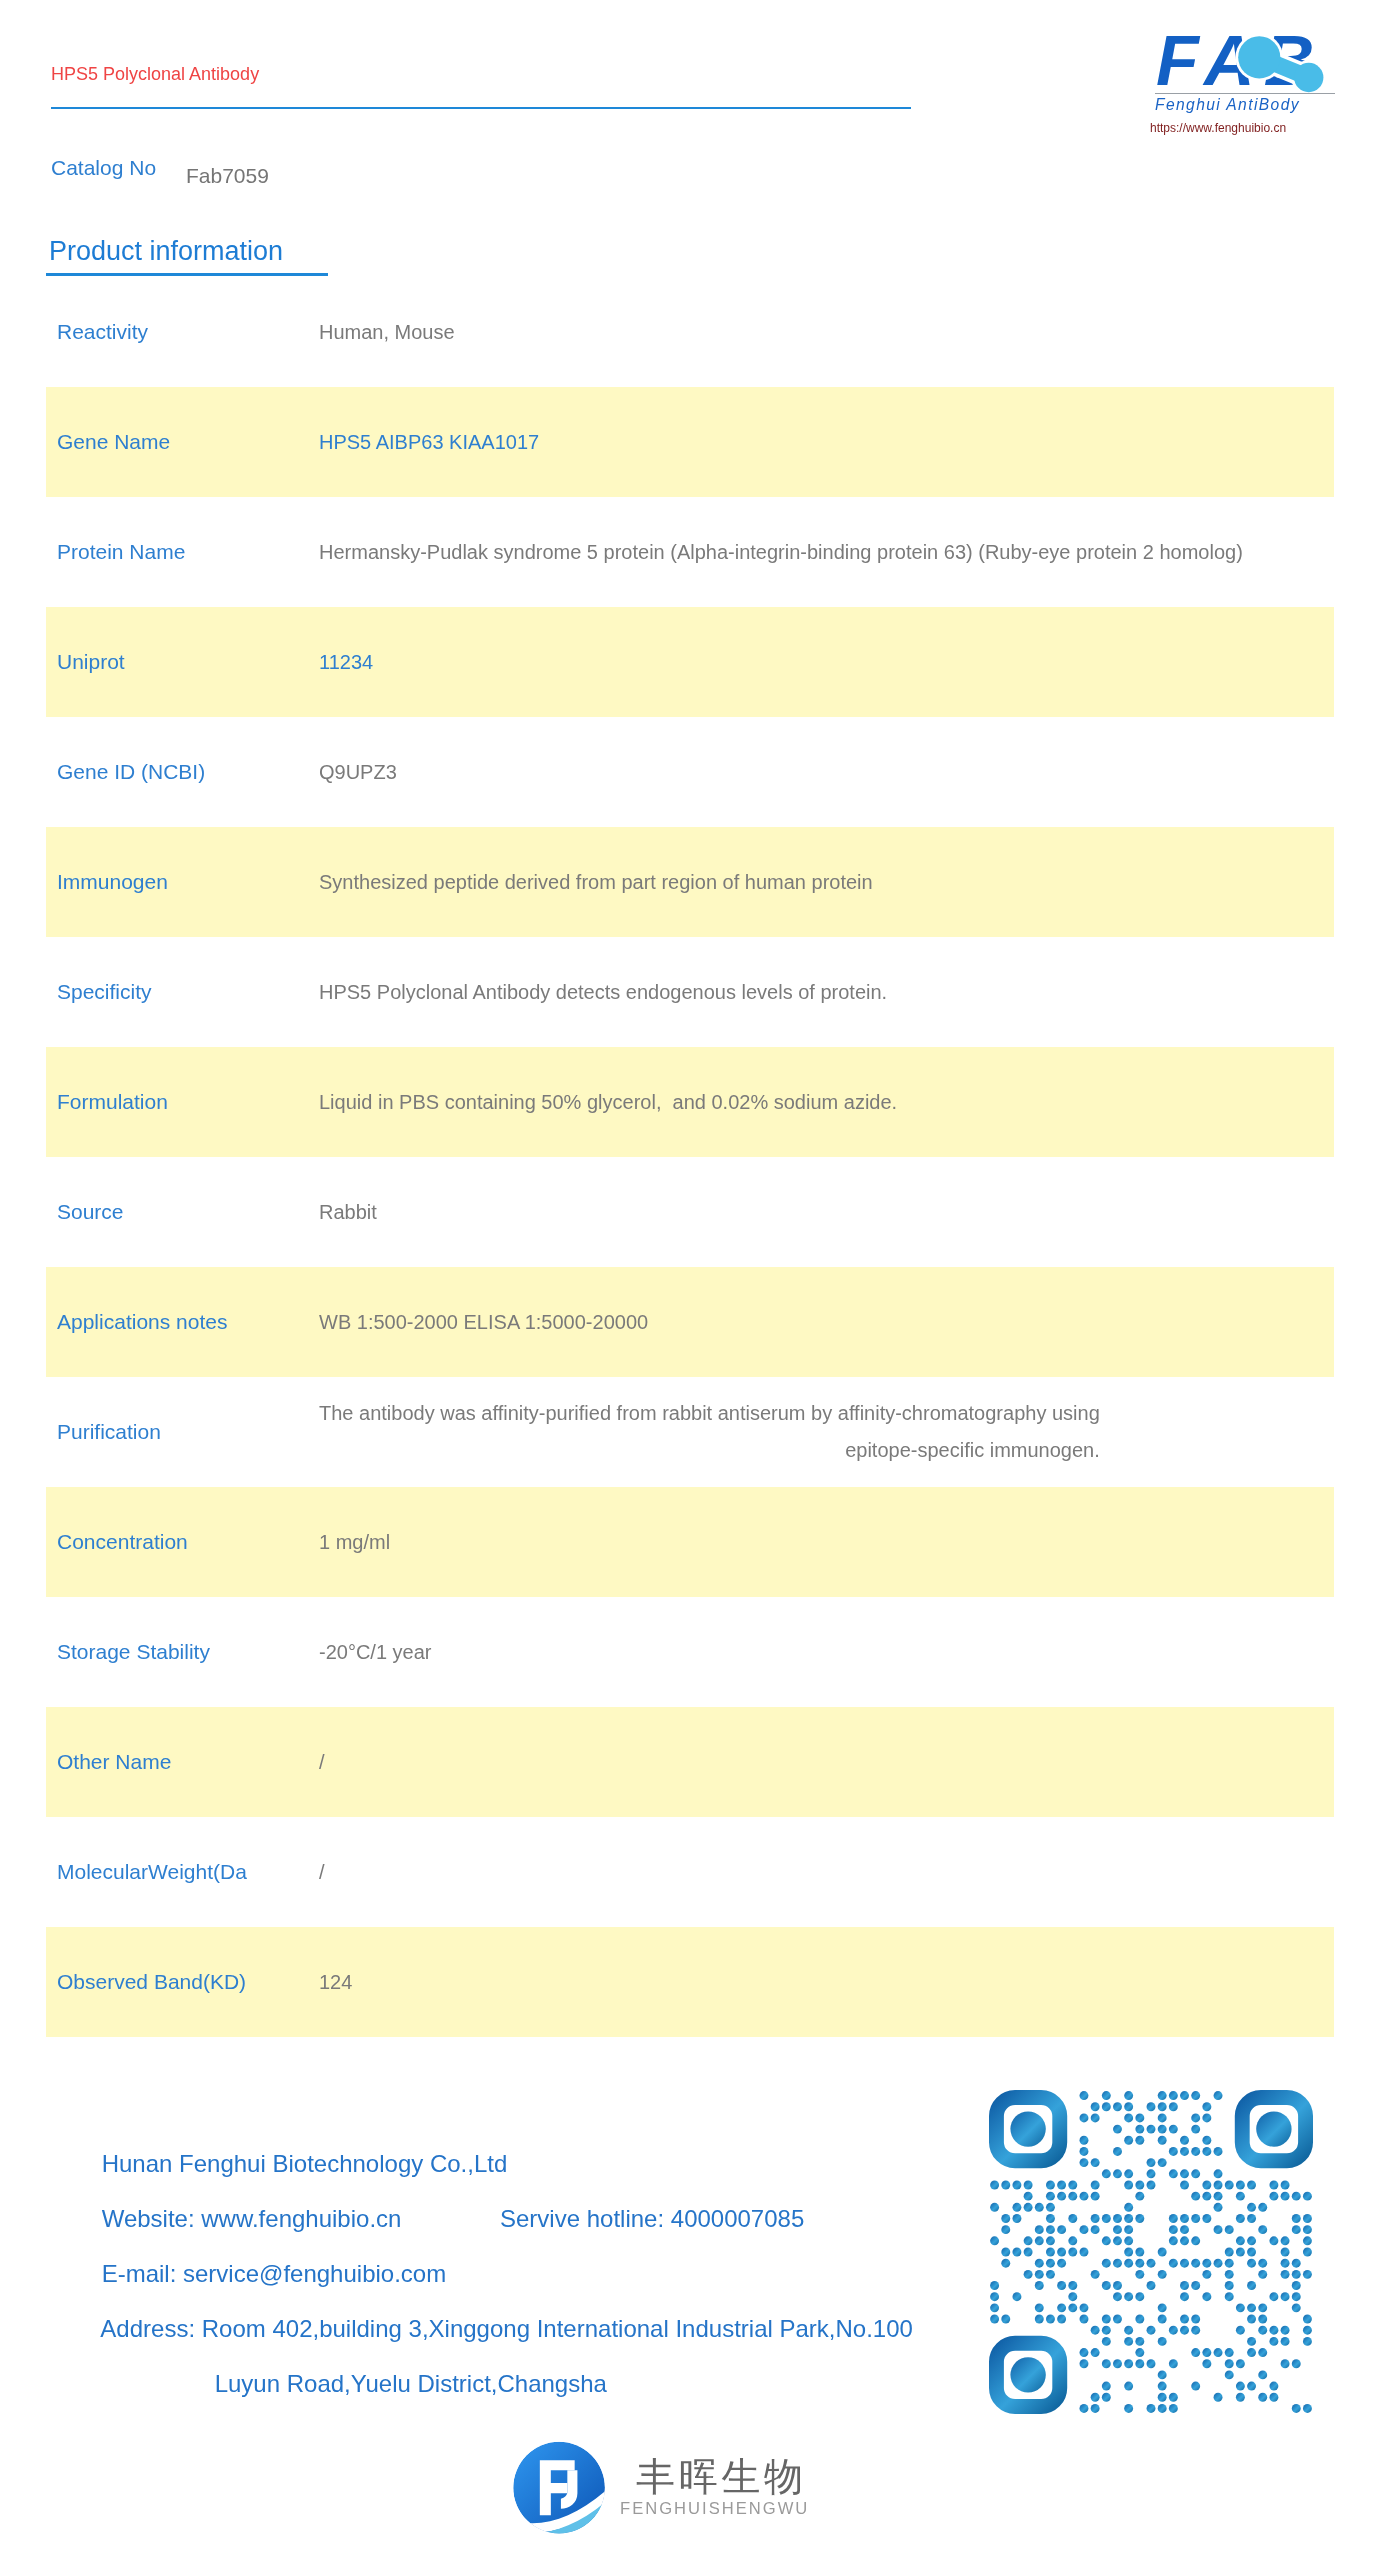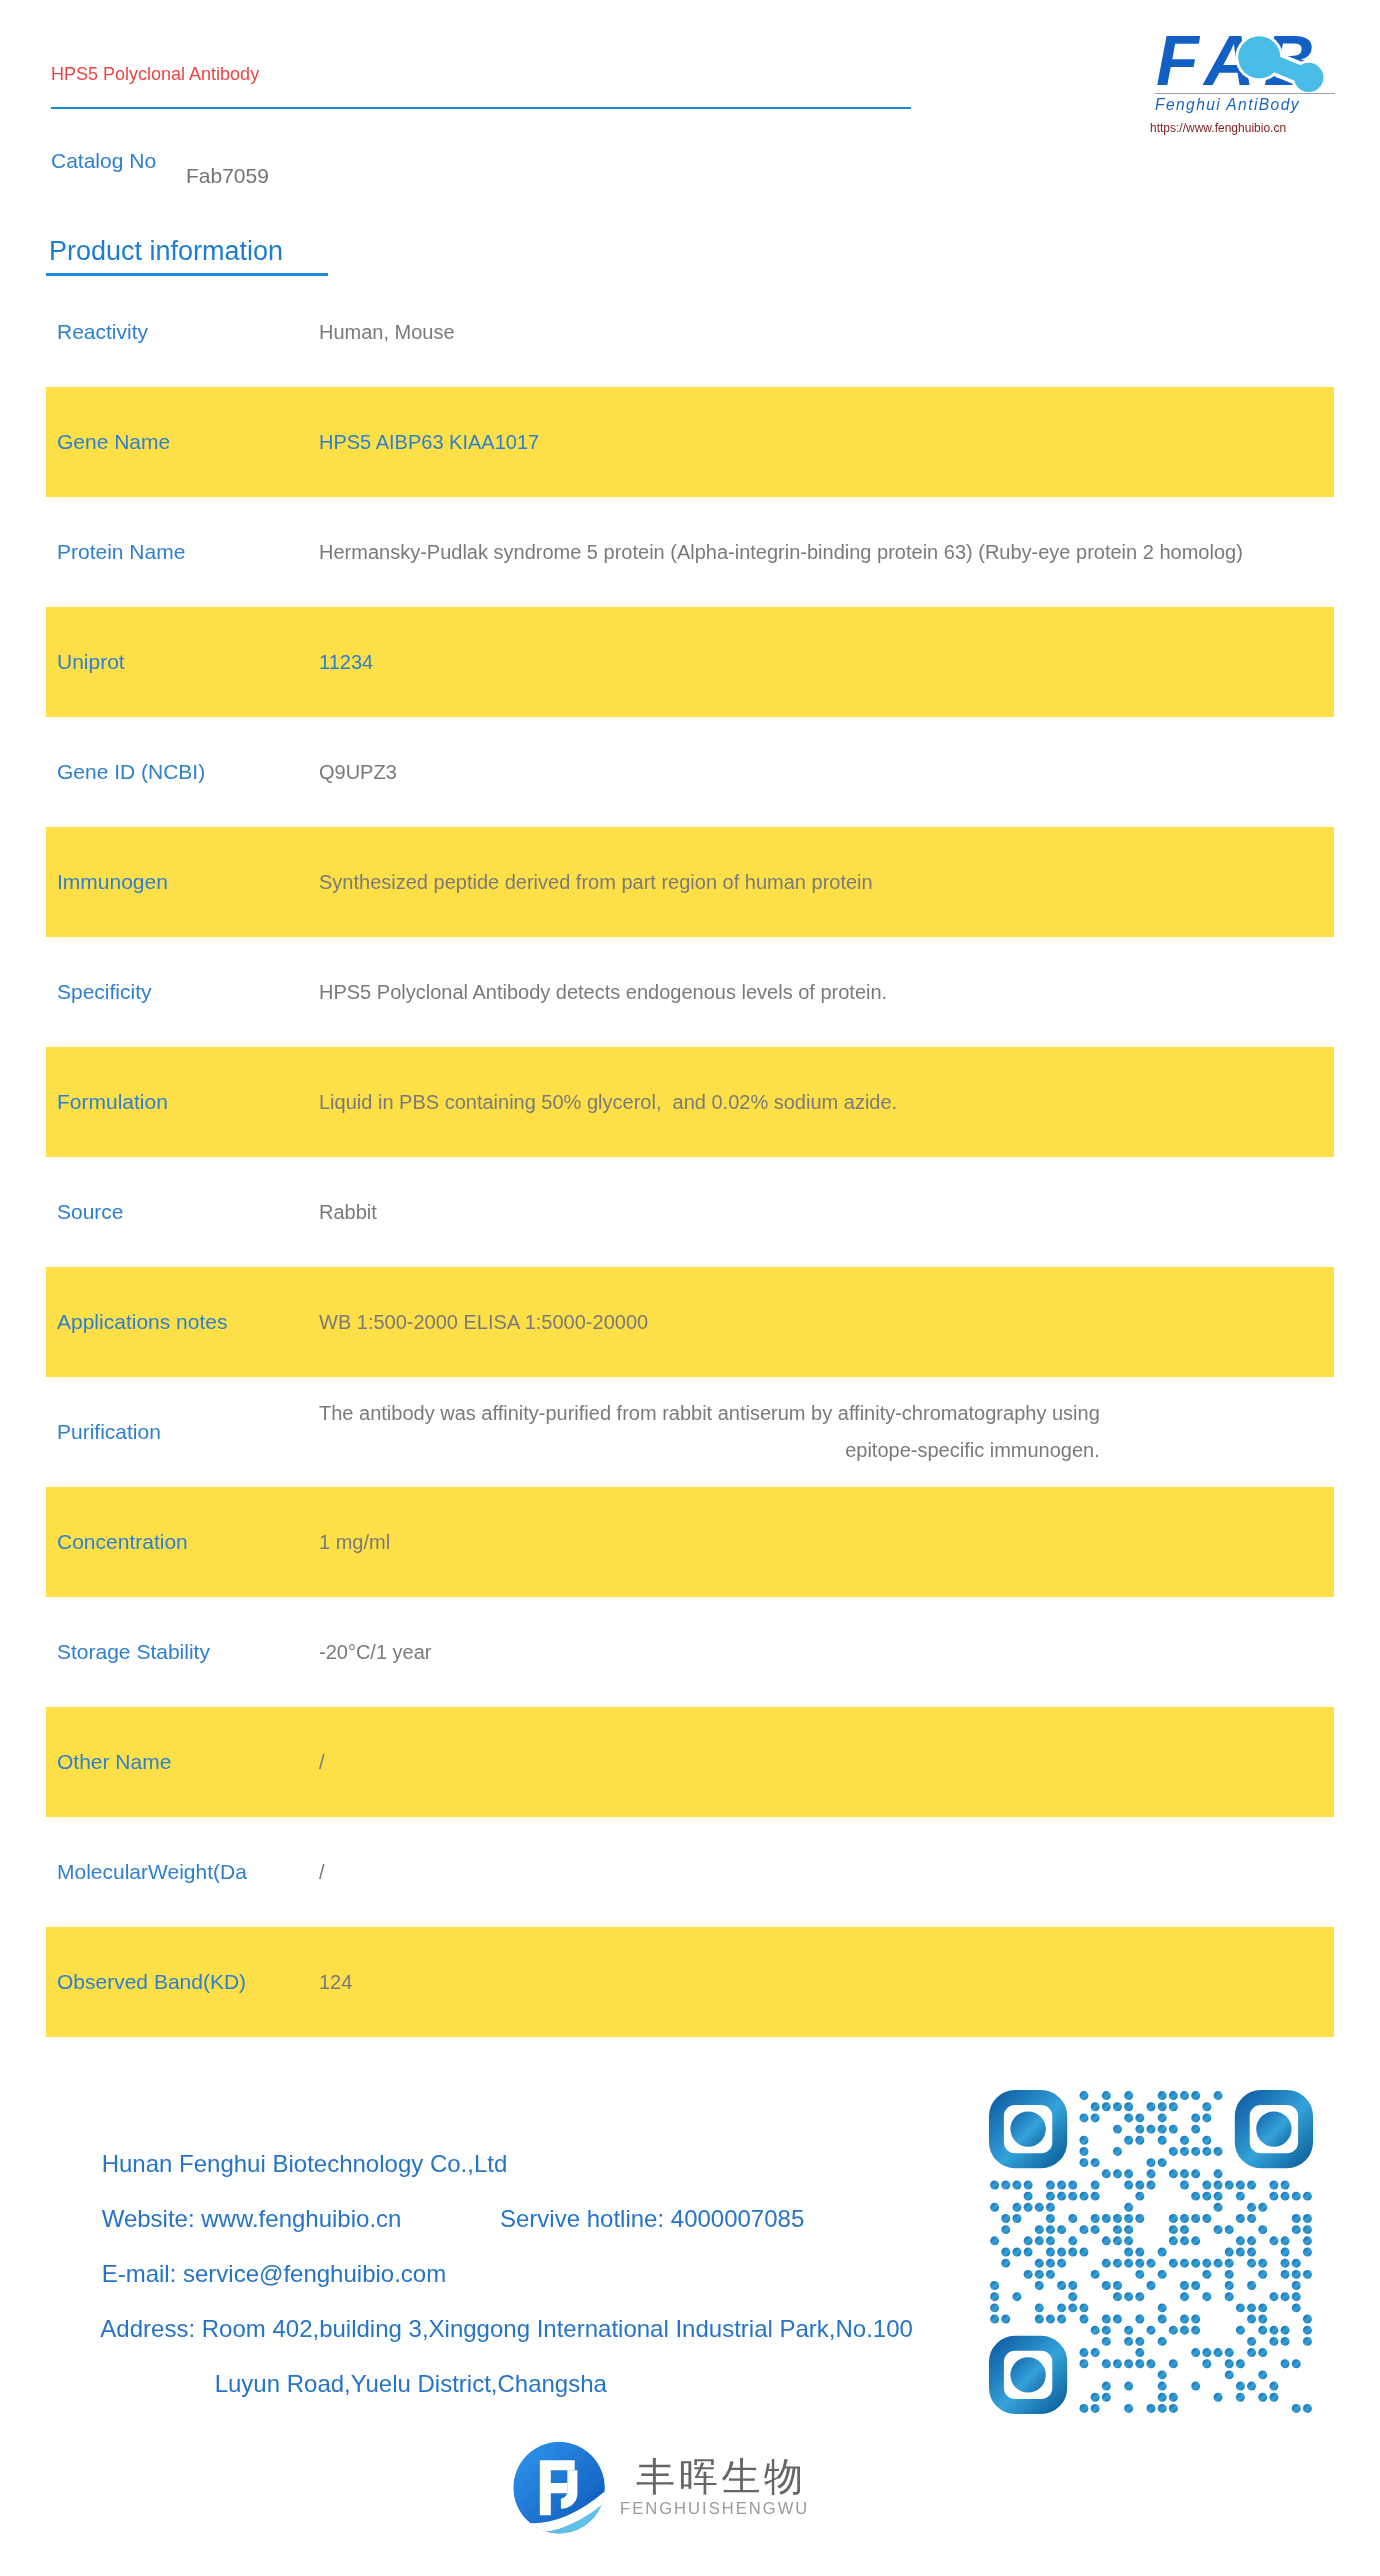--- a/index.html
+++ b/index.html
@@ -4,36 +4,36 @@
 <style>
   html,body{margin:0;padding:0;}
   body{
     width:1380px;height:2576px;background:#ffffff;position:relative;
     overflow:hidden;font-family:"Liberation Sans",sans-serif;
   }
   .abs{position:absolute;}
   
   .page-title{left:51px;top:64px;font-size:18px;color:#ef4444;}
   .title-rule{left:51px;top:107px;width:860px;height:1.8px;background:#1e88d8;}
-  .catalog{left:51px;top:149px;font-size:21px;color:#2e7fd0;}
+  .catalog{left:51px;top:156px;font-size:21px;color:#2e7fd0;}
   .catalog-value{left:186px;top:164px;font-size:21px;color:#757575;}
   
   .fab-text{left:1156px;top:31px;font-size:70px;line-height:61px;font-weight:bold;font-style:italic;
     color:#1360c4;letter-spacing:9.2px;}
   .molecule{left:1224px;top:28px;}
   .fab-rule{left:1155px;top:93px;width:180px;height:0.9px;background:#9aa0a6;}
   .fab-sub{left:1155px;top:96px;font-size:15.6px;font-weight:normal;font-style:italic;color:#1a63c5;letter-spacing:1.4px;}
   .fab-url{left:1150px;top:121px;font-size:12px;color:#7f1d1d;text-decoration:none;}
   
   .section-heading{left:49px;top:236px;font-size:27px;color:#1d7cd4;}
   .section-rule{left:46px;top:273px;width:282px;height:2.8px;background:#1e88d8;}
   
   .info-table{left:46px;top:277px;width:1288px;}
   .row{position:relative;height:110px;}
-  .row.alt{background:#fde047;}
+  .row.alt{background:#fef9c3;}
   .row-label{position:absolute;left:11px;top:50%;transform:translateY(-50%);
     font-size:21px;color:#2e7fd0;white-space:pre;}
   .row-value{position:absolute;left:273px;top:50%;transform:translateY(-50%);
     font-size:20px;color:#7a7a7a;white-space:pre;line-height:37px;text-align:right;}
   .row-value.link-value{color:#2e7fd0;}
   
   .footer{left:75px;top:2081px;font-size:24px;color:#2574c8;line-height:55px;width:920px;}
   .f-line{position:relative;height:55px;white-space:pre;}
   .hotline{position:absolute;left:385px;top:0;}
   .indent{padding-left:113px;}

